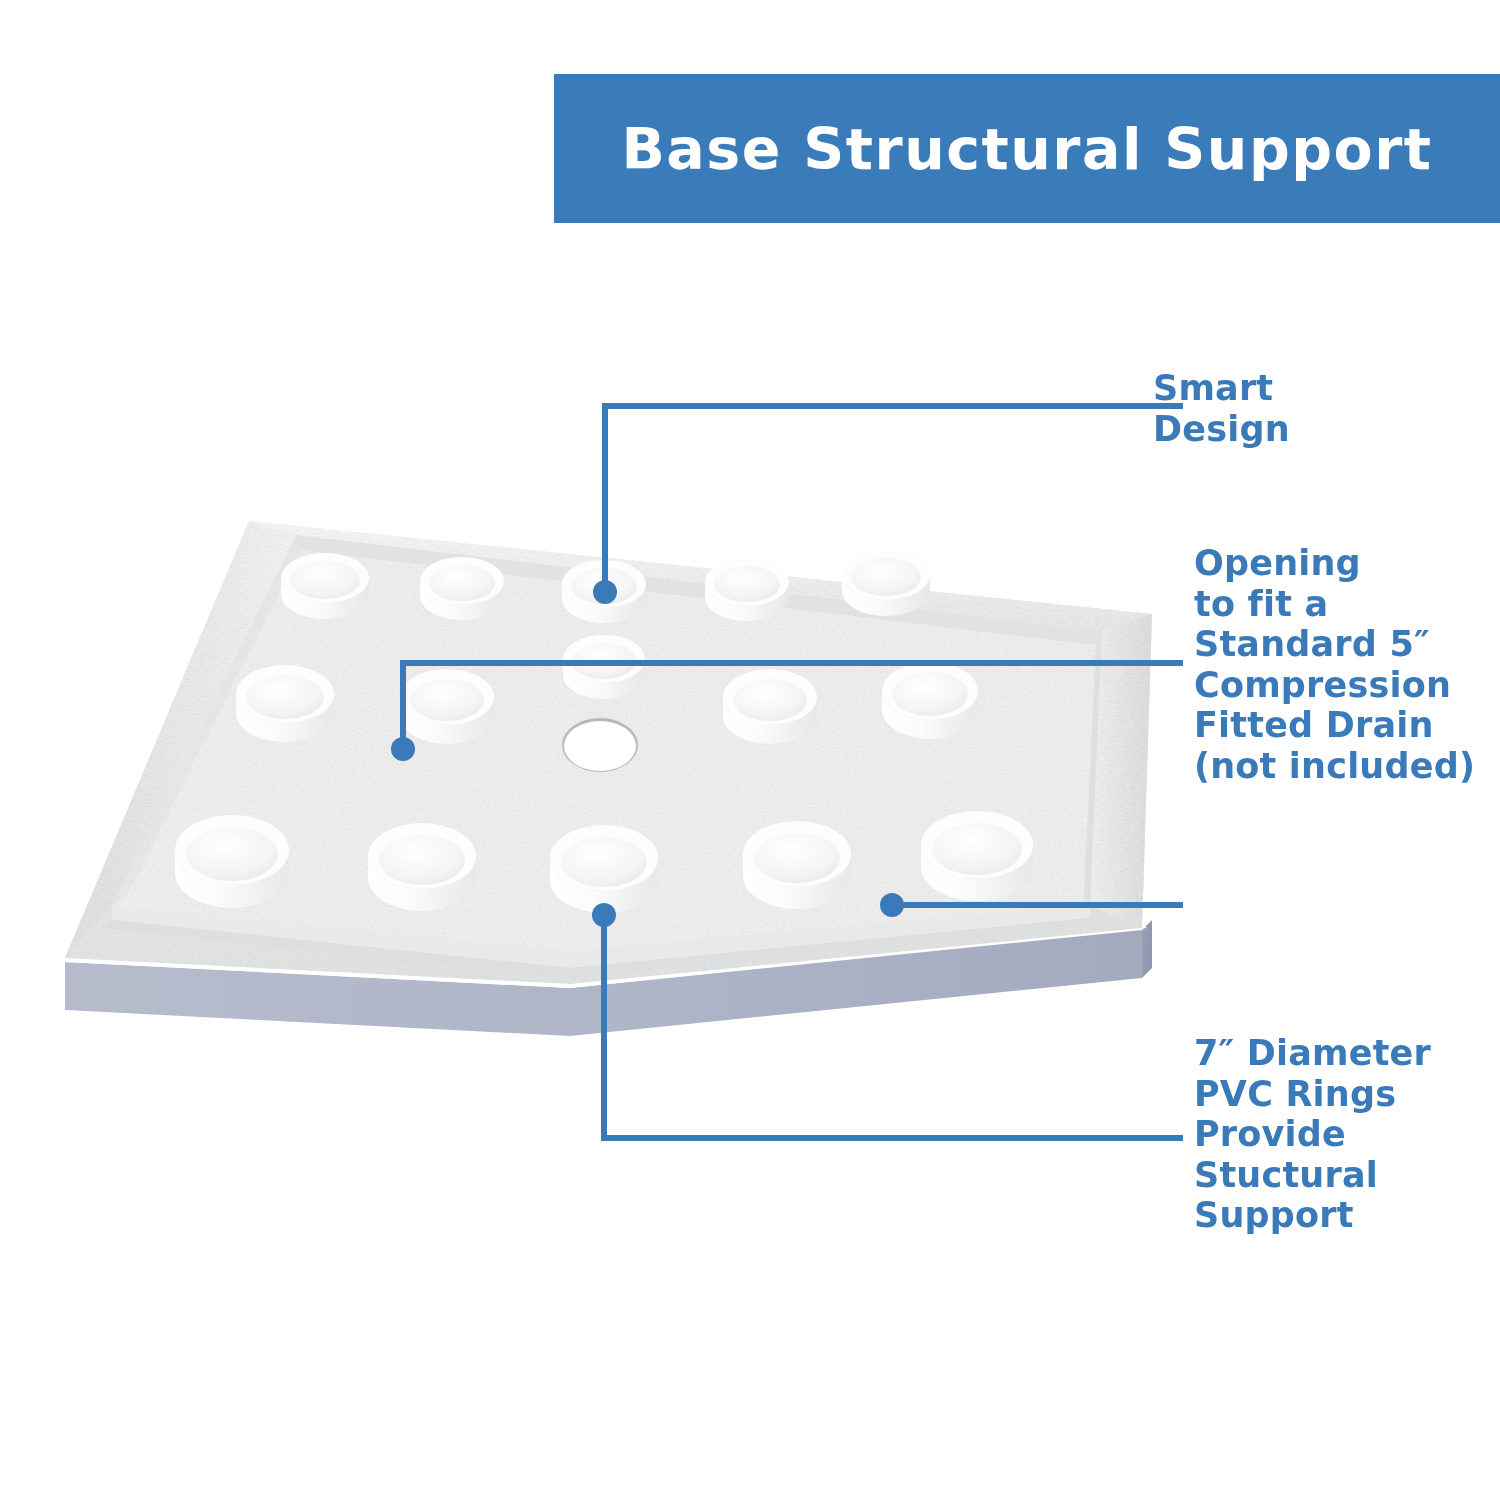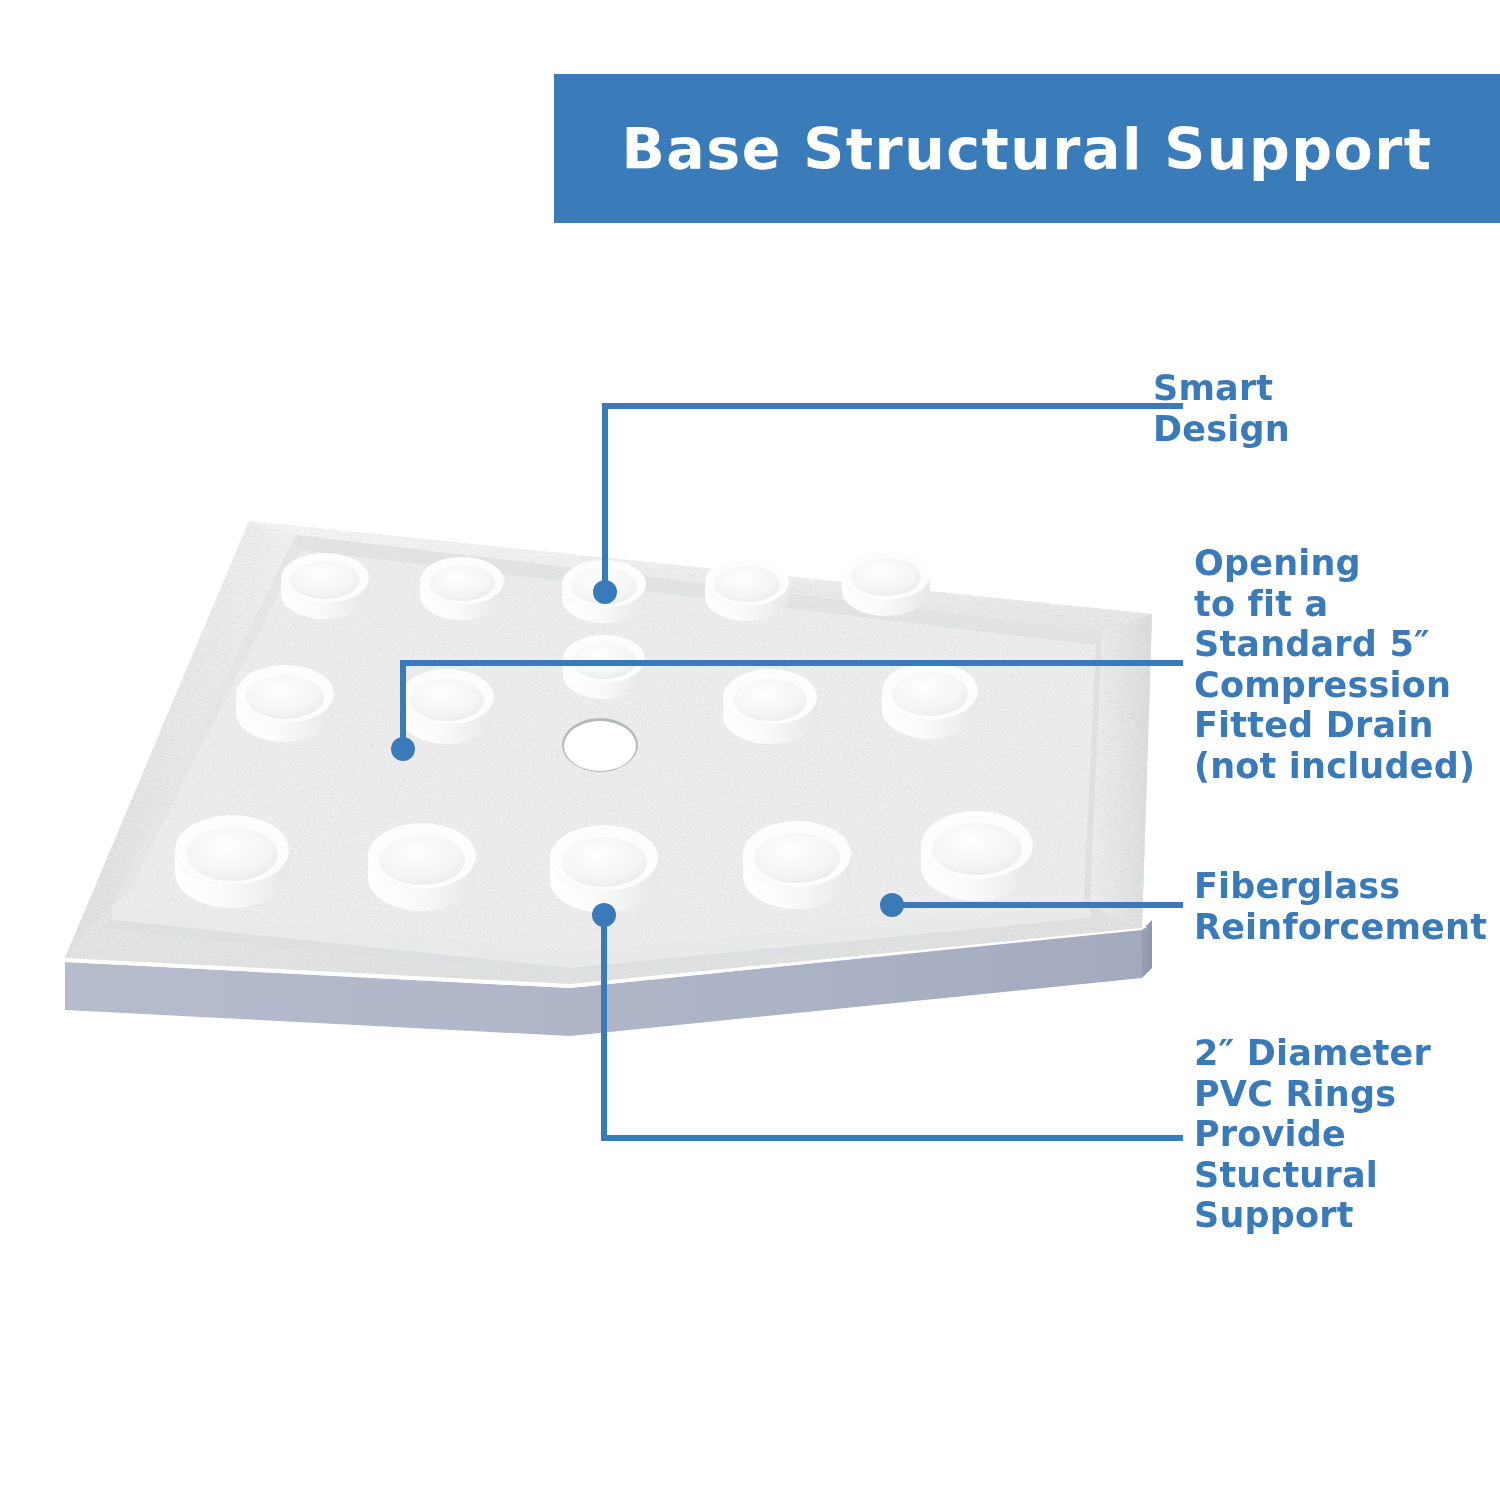--- a/index.html
+++ b/index.html
@@ -282,23 +282,21 @@
   <div class="callout" id="callout-smart">Smart
 Design</div>
 
   <div class="callout" id="callout-opening">Opening
 to fit a
 Standard 5″
 Compression
 Fitted Drain
 (not included)</div>
 
-  <div class="callout" id="callout-fiberglass">Fiberglass
-Reinforcement</div>
-
-  <div class="callout" id="callout-pvc">2″ Diameter
+
+  <div class="callout" id="callout-pvc">7″ Diameter
 PVC Rings
 Provide
 Stuctural
 Support</div>
 
 
 </div>
 
 </body></html>

